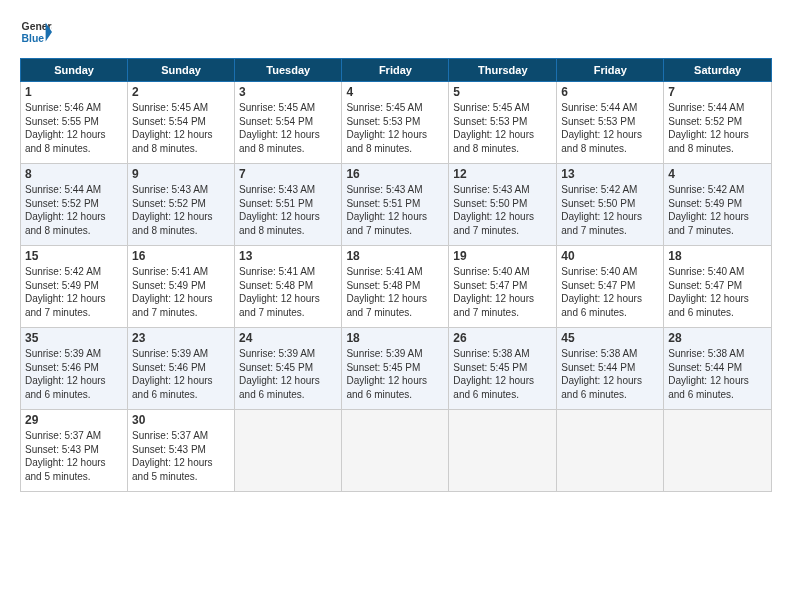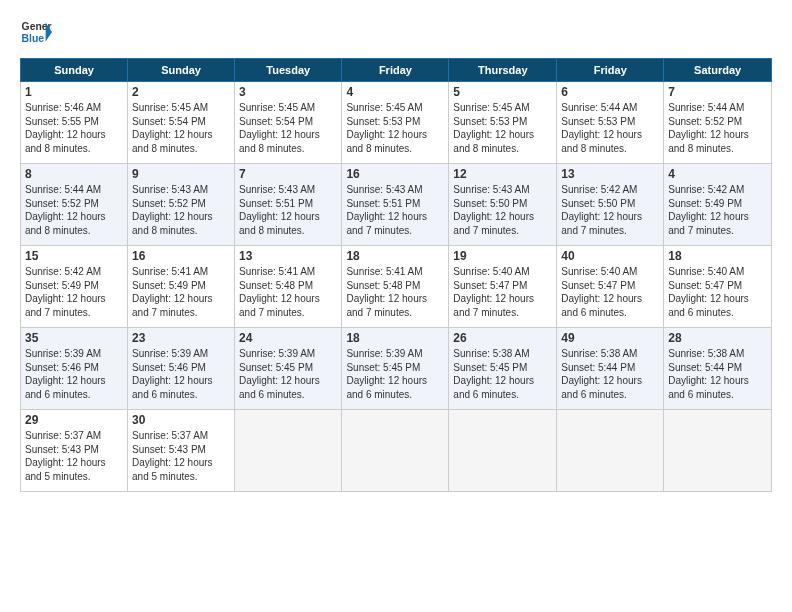--- a/index.html
+++ b/index.html
@@ -300,21 +300,21 @@
 and 6 minutes.</div>
           </td>
           <td>
             <span class="day-num">26</span>
             <div class="day-detail" style="white-space: pre-line;">Sunrise: 5:38 AM
 Sunset: 5:45 PM
 Daylight: 12 hours
 and 6 minutes.</div>
           </td>
           <td>
-            <span class="day-num">49</span>
+            <span class="day-num">45</span>
             <div class="day-detail" style="white-space: pre-line;">Sunrise: 5:38 AM
 Sunset: 5:44 PM
 Daylight: 12 hours
 and 6 minutes.</div>
           </td>
           <td>
             <span class="day-num">28</span>
             <div class="day-detail" style="white-space: pre-line;">Sunrise: 5:38 AM
 Sunset: 5:44 PM
 Daylight: 12 hours

